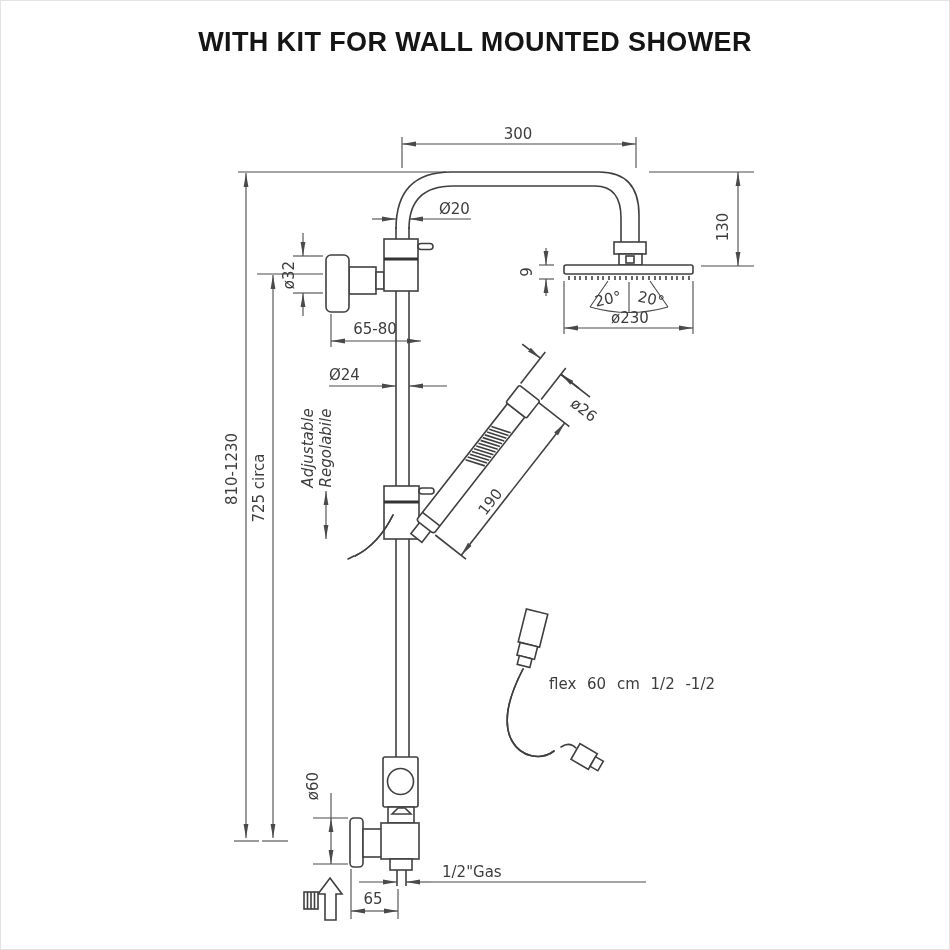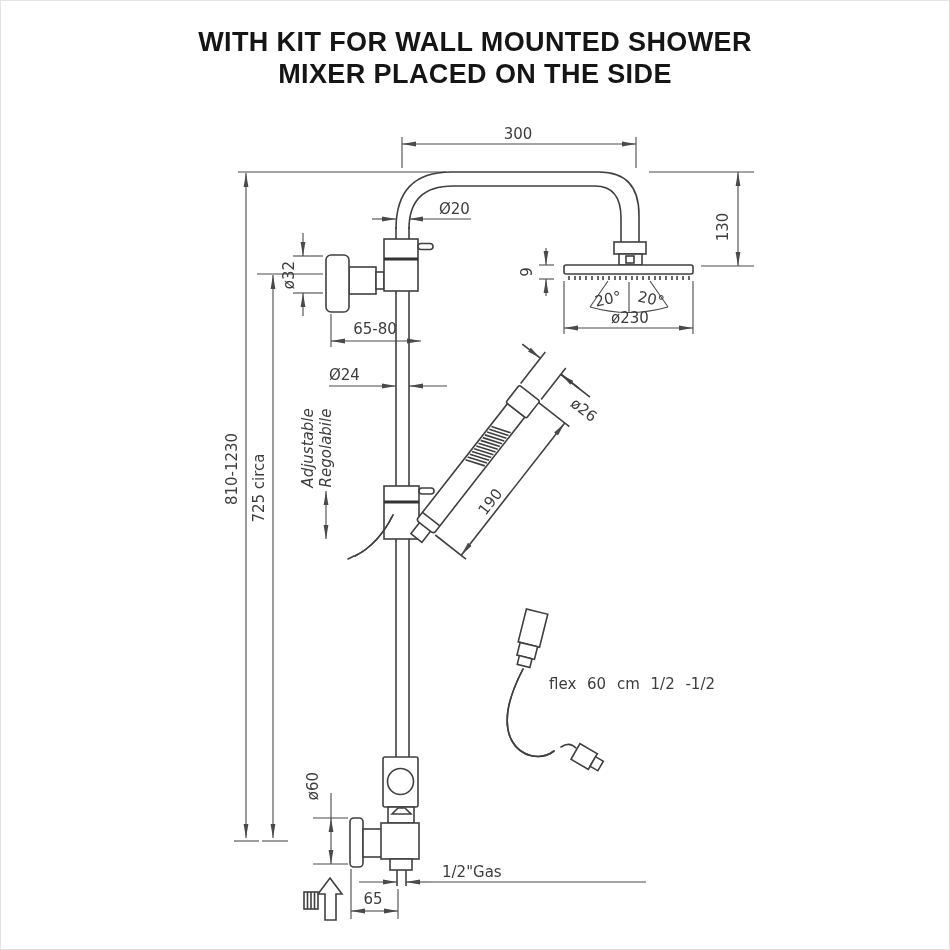--- a/index.html
+++ b/index.html
@@ -12,21 +12,20 @@
   .nofill{fill:none !important;}
   .thick{stroke-width:3 !important;stroke:#333 !important;}
   .flexlabel{word-spacing:6px;}
 </style>
 </head>
 <body>
 
 <div class="canvas">
   <div class="title">
     <div>WITH KIT FOR WALL MOUNTED SHOWER</div>
-    <div>MIXER PLACED ON THE SIDE</div>
   </div>
 
   <svg width="950" height="950" viewBox="0 0 950 950">
     <defs>
       <marker id="arw" viewBox="0 0 14 6" refX="14" refY="3" markerWidth="14" markerHeight="6" orient="auto" markerUnits="userSpaceOnUse">
         <path d="M0,0.6 L14,3 L0,5.4 Z" fill="#4a4a4a"></path>
       </marker>
     </defs>
 
     <g class="dim">

